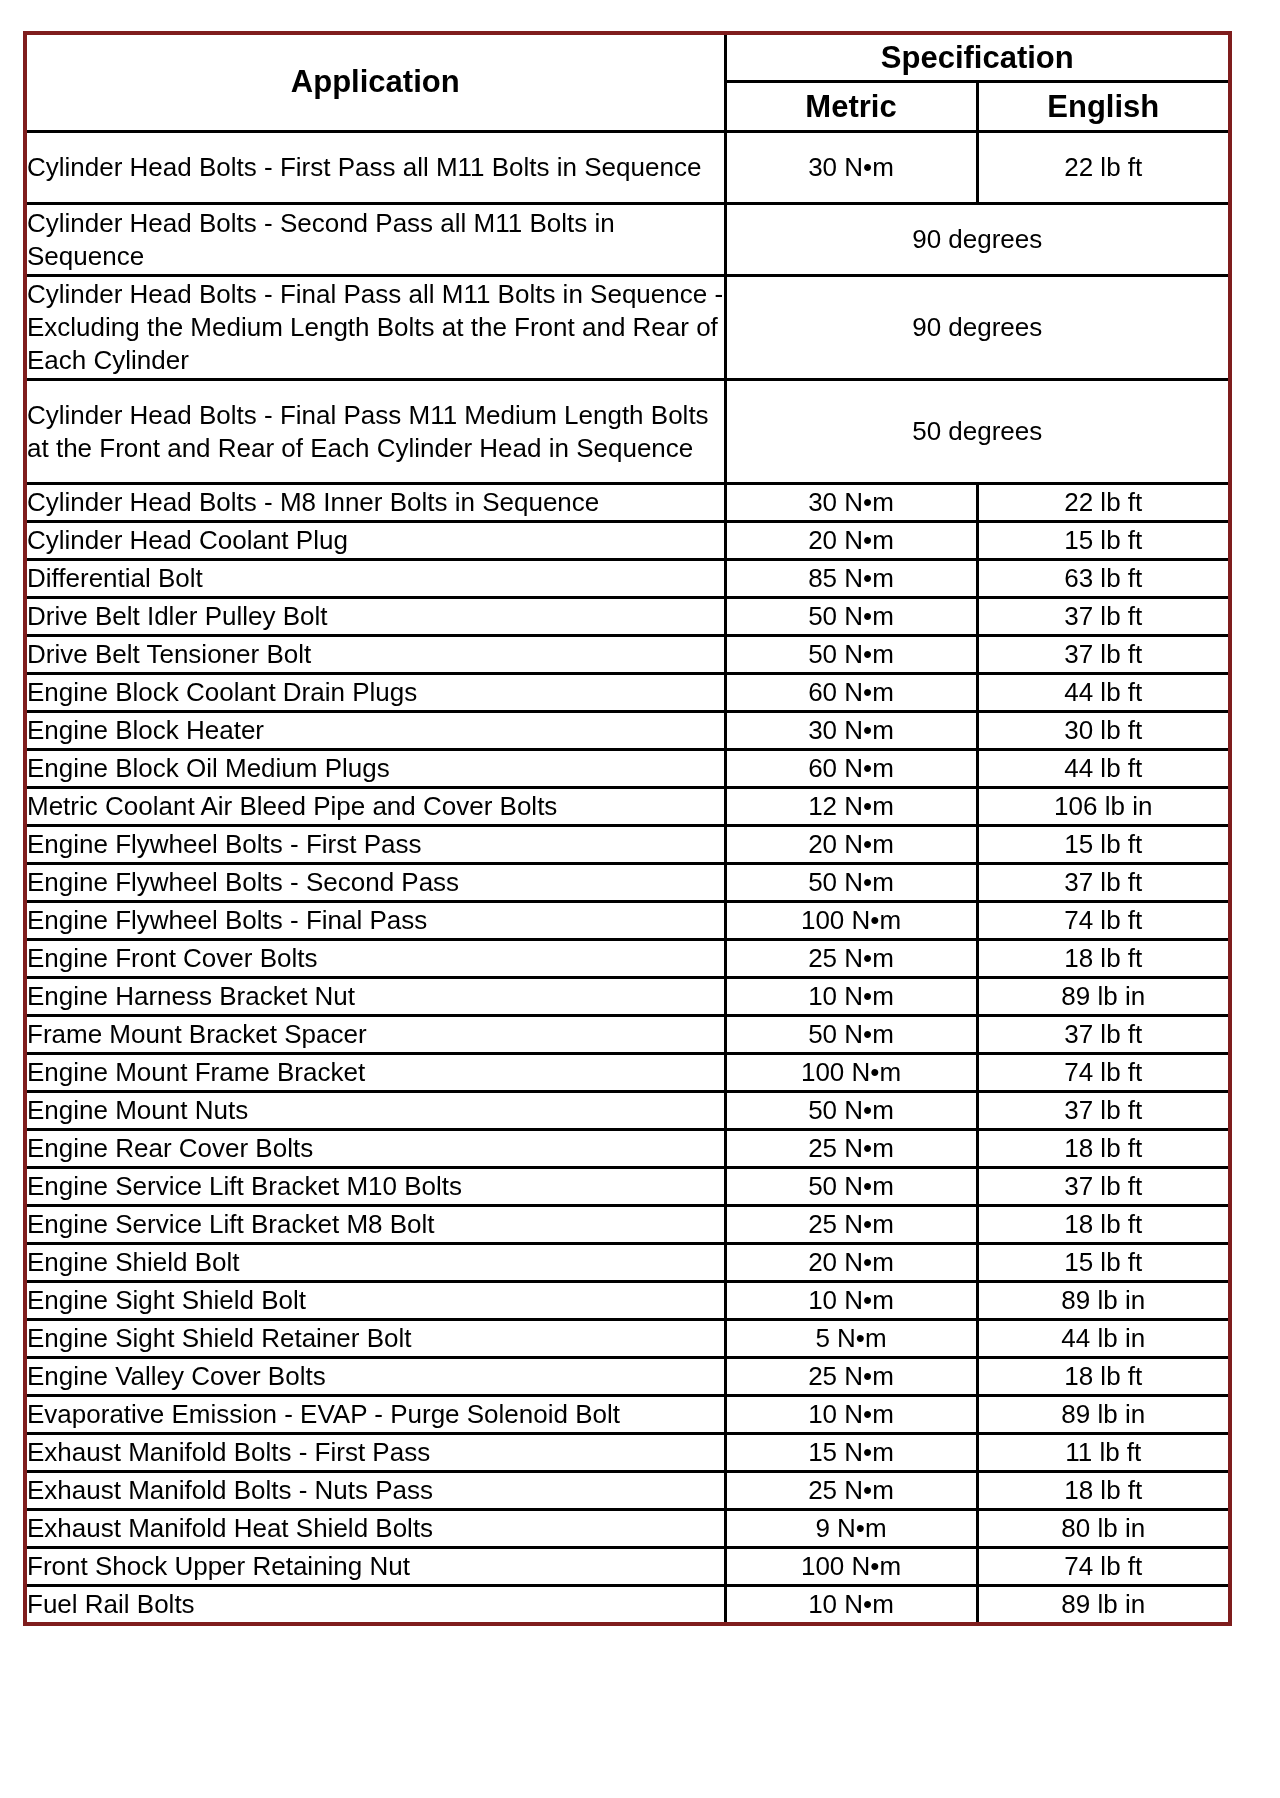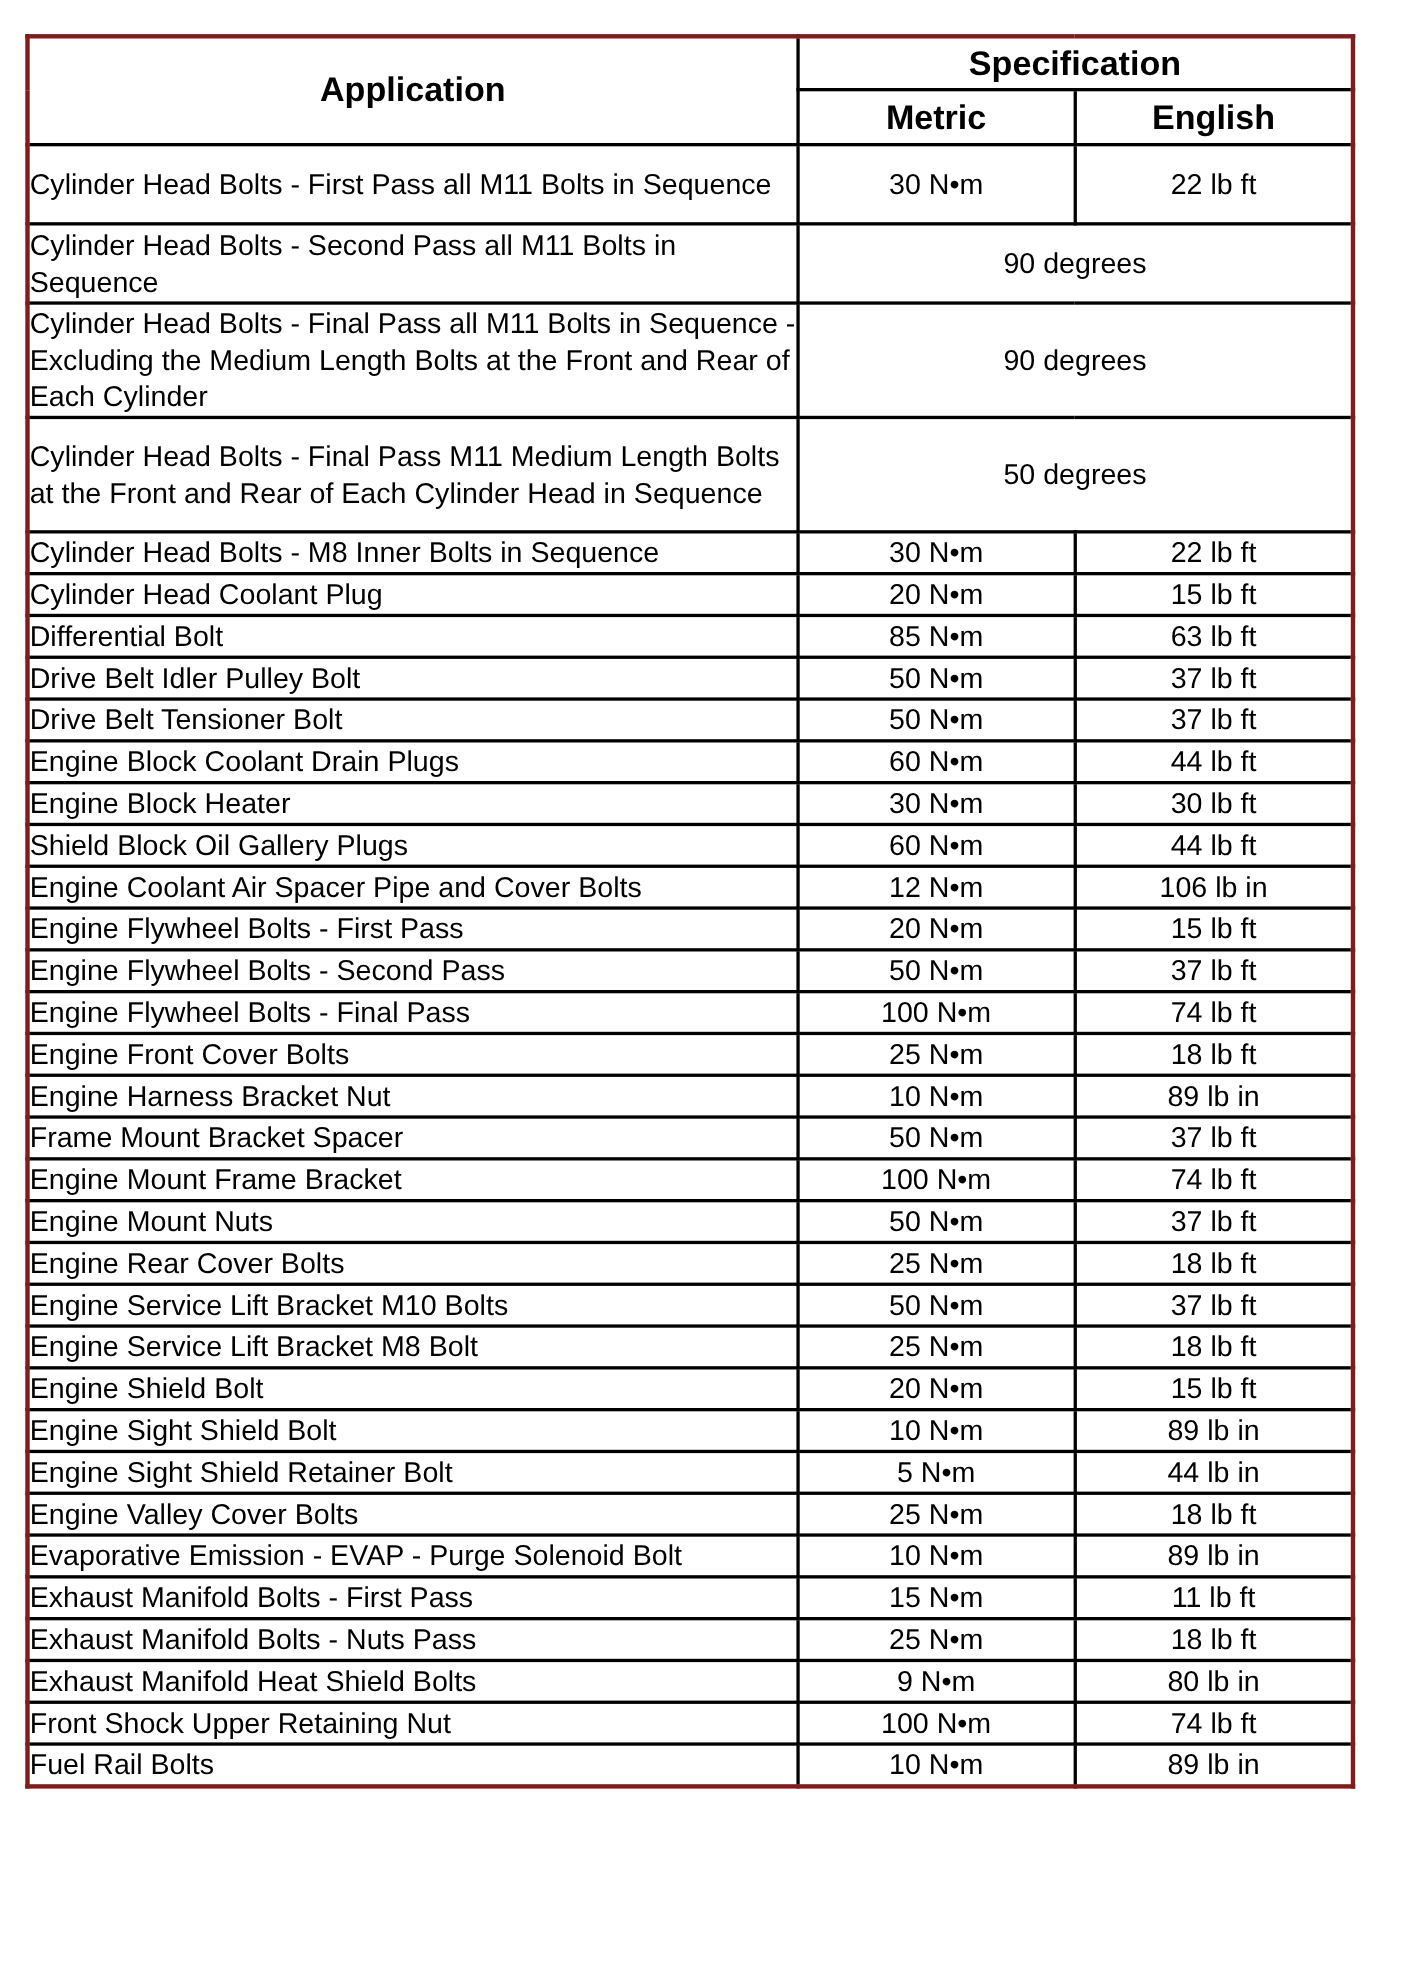--- a/index.html
+++ b/index.html
@@ -97,26 +97,26 @@
         <td class="app">Engine Block Coolant Drain Plugs</td>
         <td class="val">60 N•m</td>
         <td class="val">44 lb ft</td>
       </tr>
       <tr class="r1">
         <td class="app">Engine Block Heater</td>
         <td class="val">30 N•m</td>
         <td class="val">30 lb ft</td>
       </tr>
       <tr class="r1">
-        <td class="app">Shield Block Oil Gallery Plugs</td>
+        <td class="app">Engine Block Oil Medium Plugs</td>
         <td class="val">60 N•m</td>
         <td class="val">44 lb ft</td>
       </tr>
       <tr class="r1">
-        <td class="app">Engine Coolant Air Spacer Pipe and Cover Bolts</td>
+        <td class="app">Metric Coolant Air Bleed Pipe and Cover Bolts</td>
         <td class="val">12 N•m</td>
         <td class="val">106 lb in</td>
       </tr>
       <tr class="r1">
         <td class="app">Engine Flywheel Bolts - First Pass</td>
         <td class="val">20 N•m</td>
         <td class="val">15 lb ft</td>
       </tr>
       <tr class="r1">
         <td class="app">Engine Flywheel Bolts - Second Pass</td>

